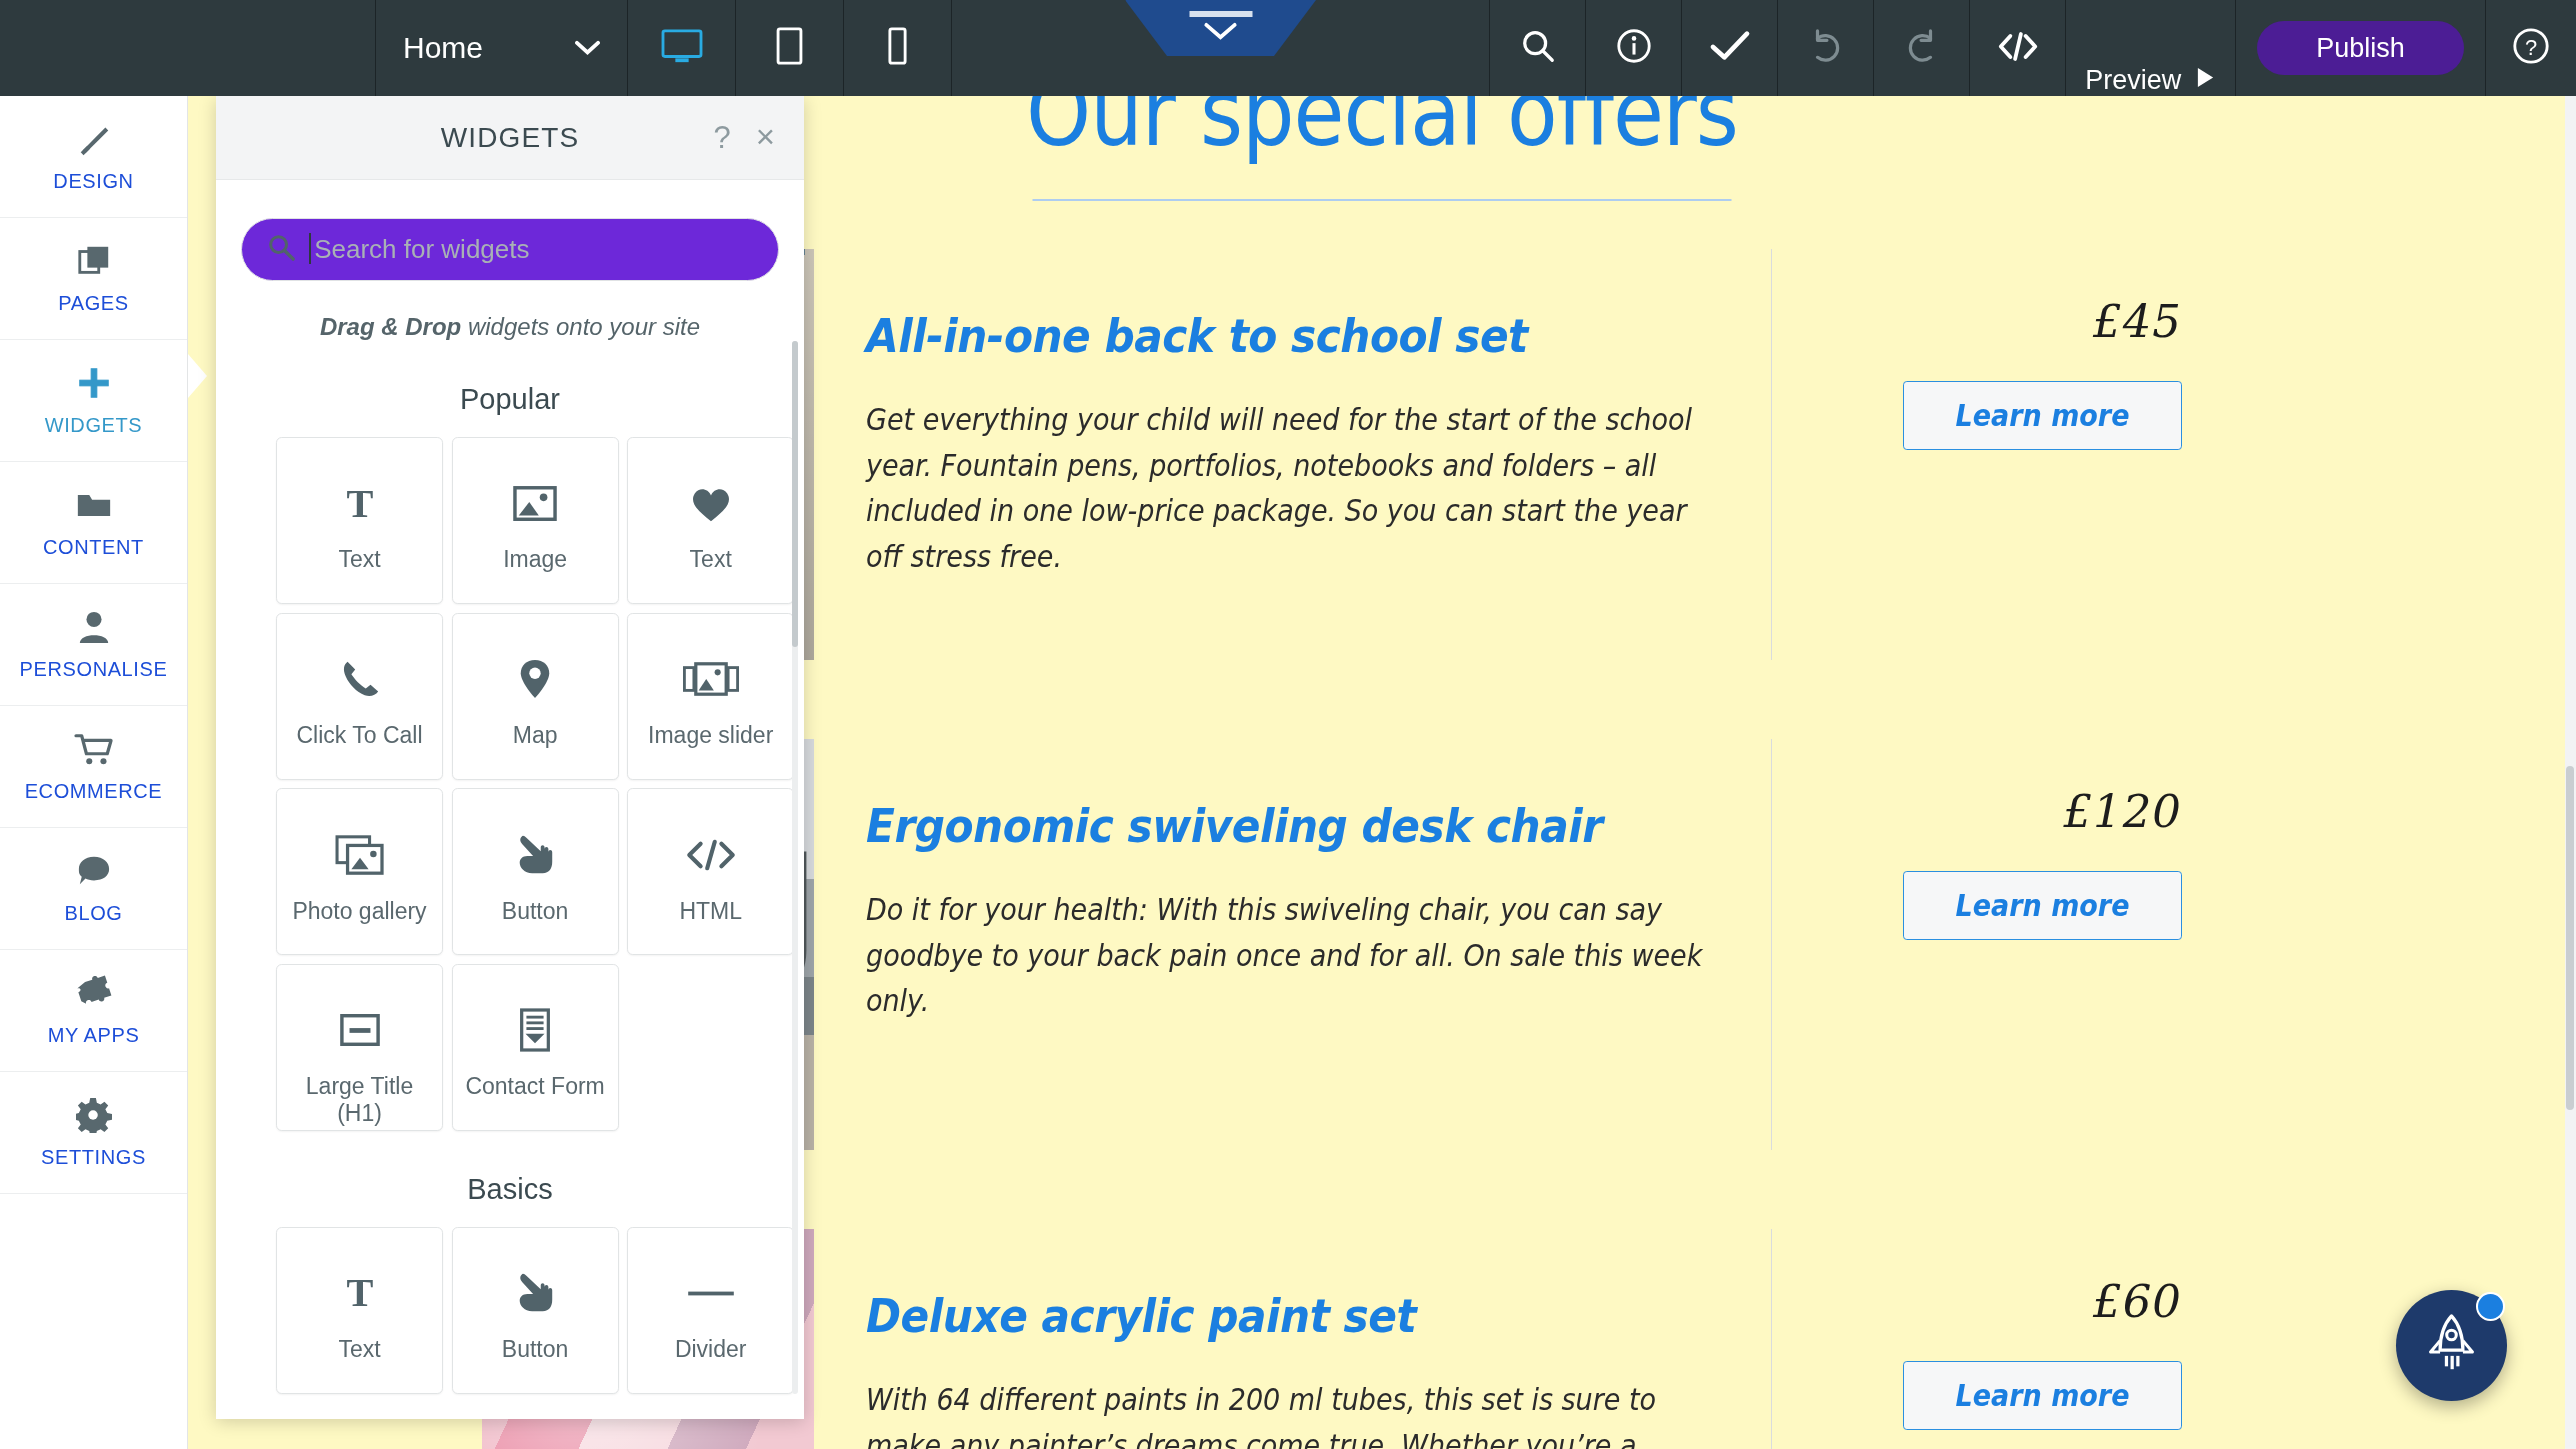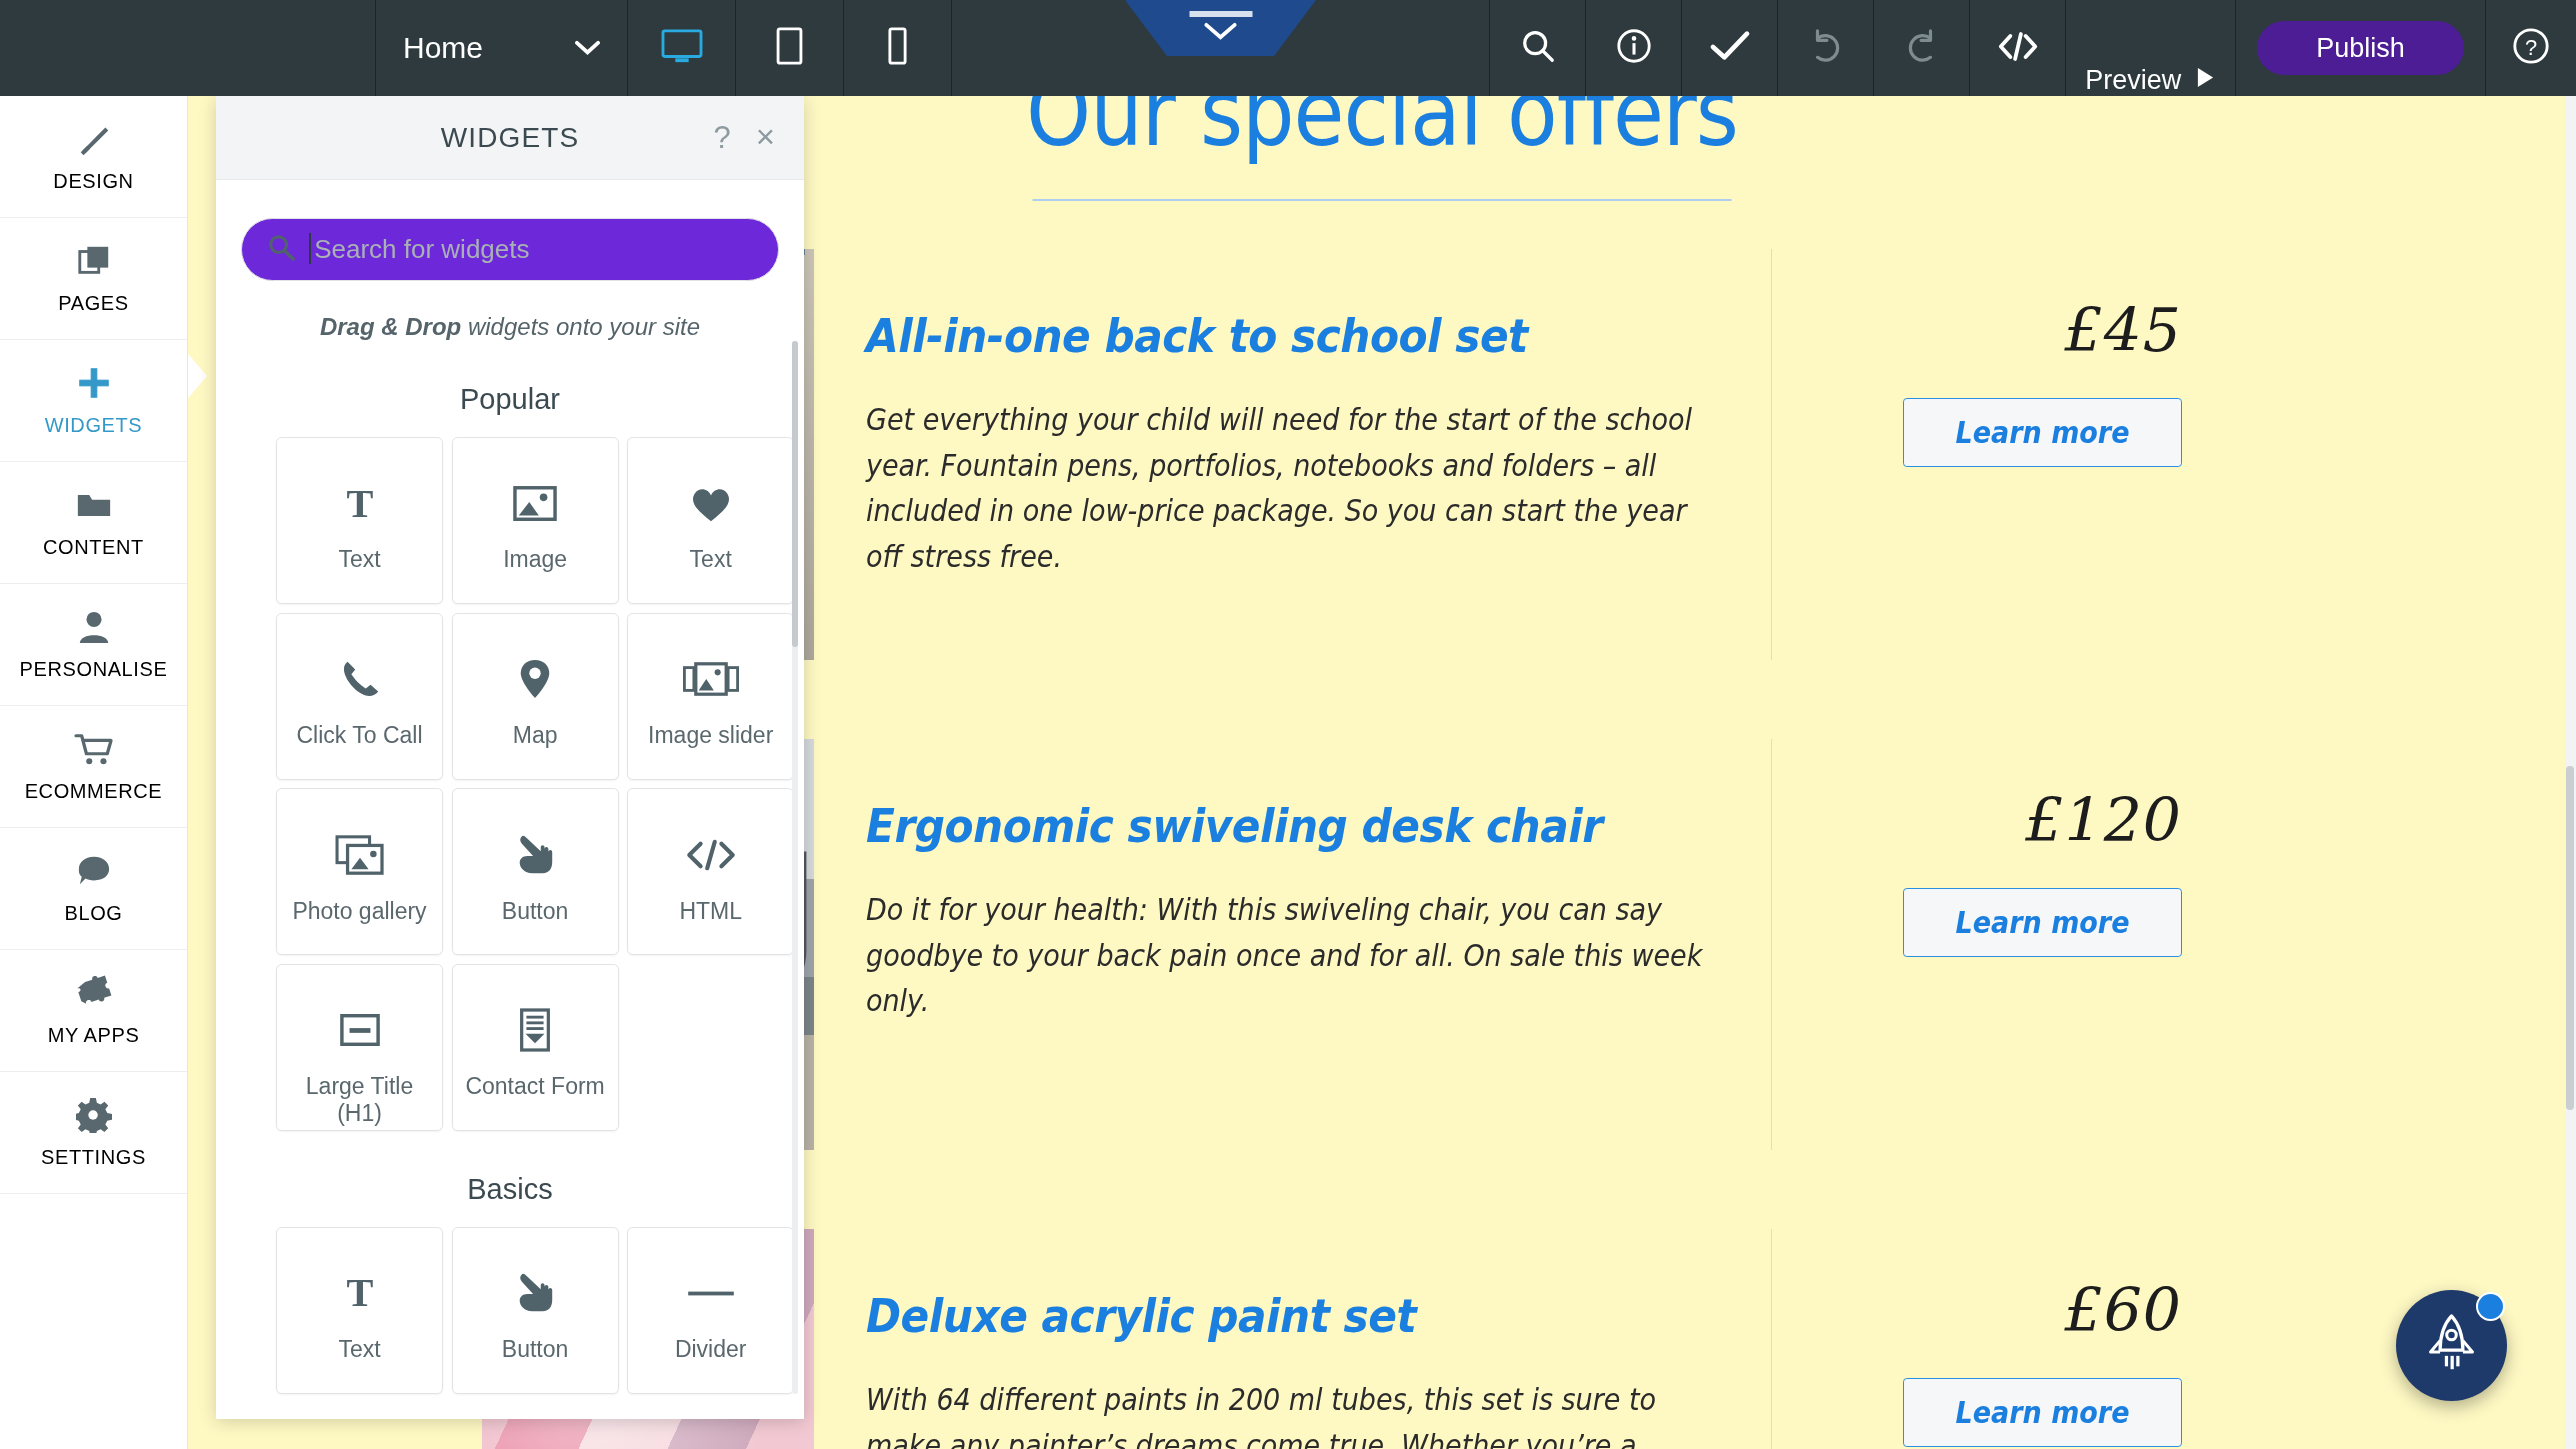--- a/index.html
+++ b/index.html
@@ -77,21 +77,21 @@
     border-bottom: 1px solid #eceeef;
     display: flex; flex-direction: column;
     align-items: center; justify-content: center;
     gap: 12.4px;
     color: #58686e;
     cursor: pointer;
   }
   .sb-item .sb-ico { height: 38px; display: flex; align-items: center; justify-content: center; }
   .sb-item .sb-label {
     font-size: 20px; letter-spacing: 0.6px;
-    color: #000000; text-align: center;
+    color: #1d4ed8; text-align: center;
   }
   .sb-item.active .sb-label { color: #3498c9; }
   .sb-item.active svg { fill: #3498c9; stroke: #3498c9; }
 
   
   .sb-arrow {
     position: absolute; left: 188px; top: 354px;
     width: 19px; height: 44px;
     background: #ffffff;
     clip-path: polygon(0 0, 100% 50%, 0 100%);
@@ -281,21 +281,21 @@
   }
 
   .p-right {
     width: 459px; min-width: 459px;
     border-left: 1px solid #d9dcde;
     height: 411px;
     padding: 46px 48px 0 0;
     text-align: right;
   }
   .p-price {
-    font-size: 60px; color: #1d1d1d;
+    font-size: 45px; color: #1d1d1d;
     font-family: "DejaVu Serif", serif;
     font-weight: 300;
     letter-spacing: 1px;
   }
   .p-btn {
     display: inline-block; margin-top: 33px;
     width: 279px; height: 69px; line-height: 67px;
     border: 1.9px solid #2a8fe0; border-radius: 3.8px;
     color: #1b7fe0; font-size: 30px; font-weight: bold;
     text-align: center; background: #f6f7f8;

